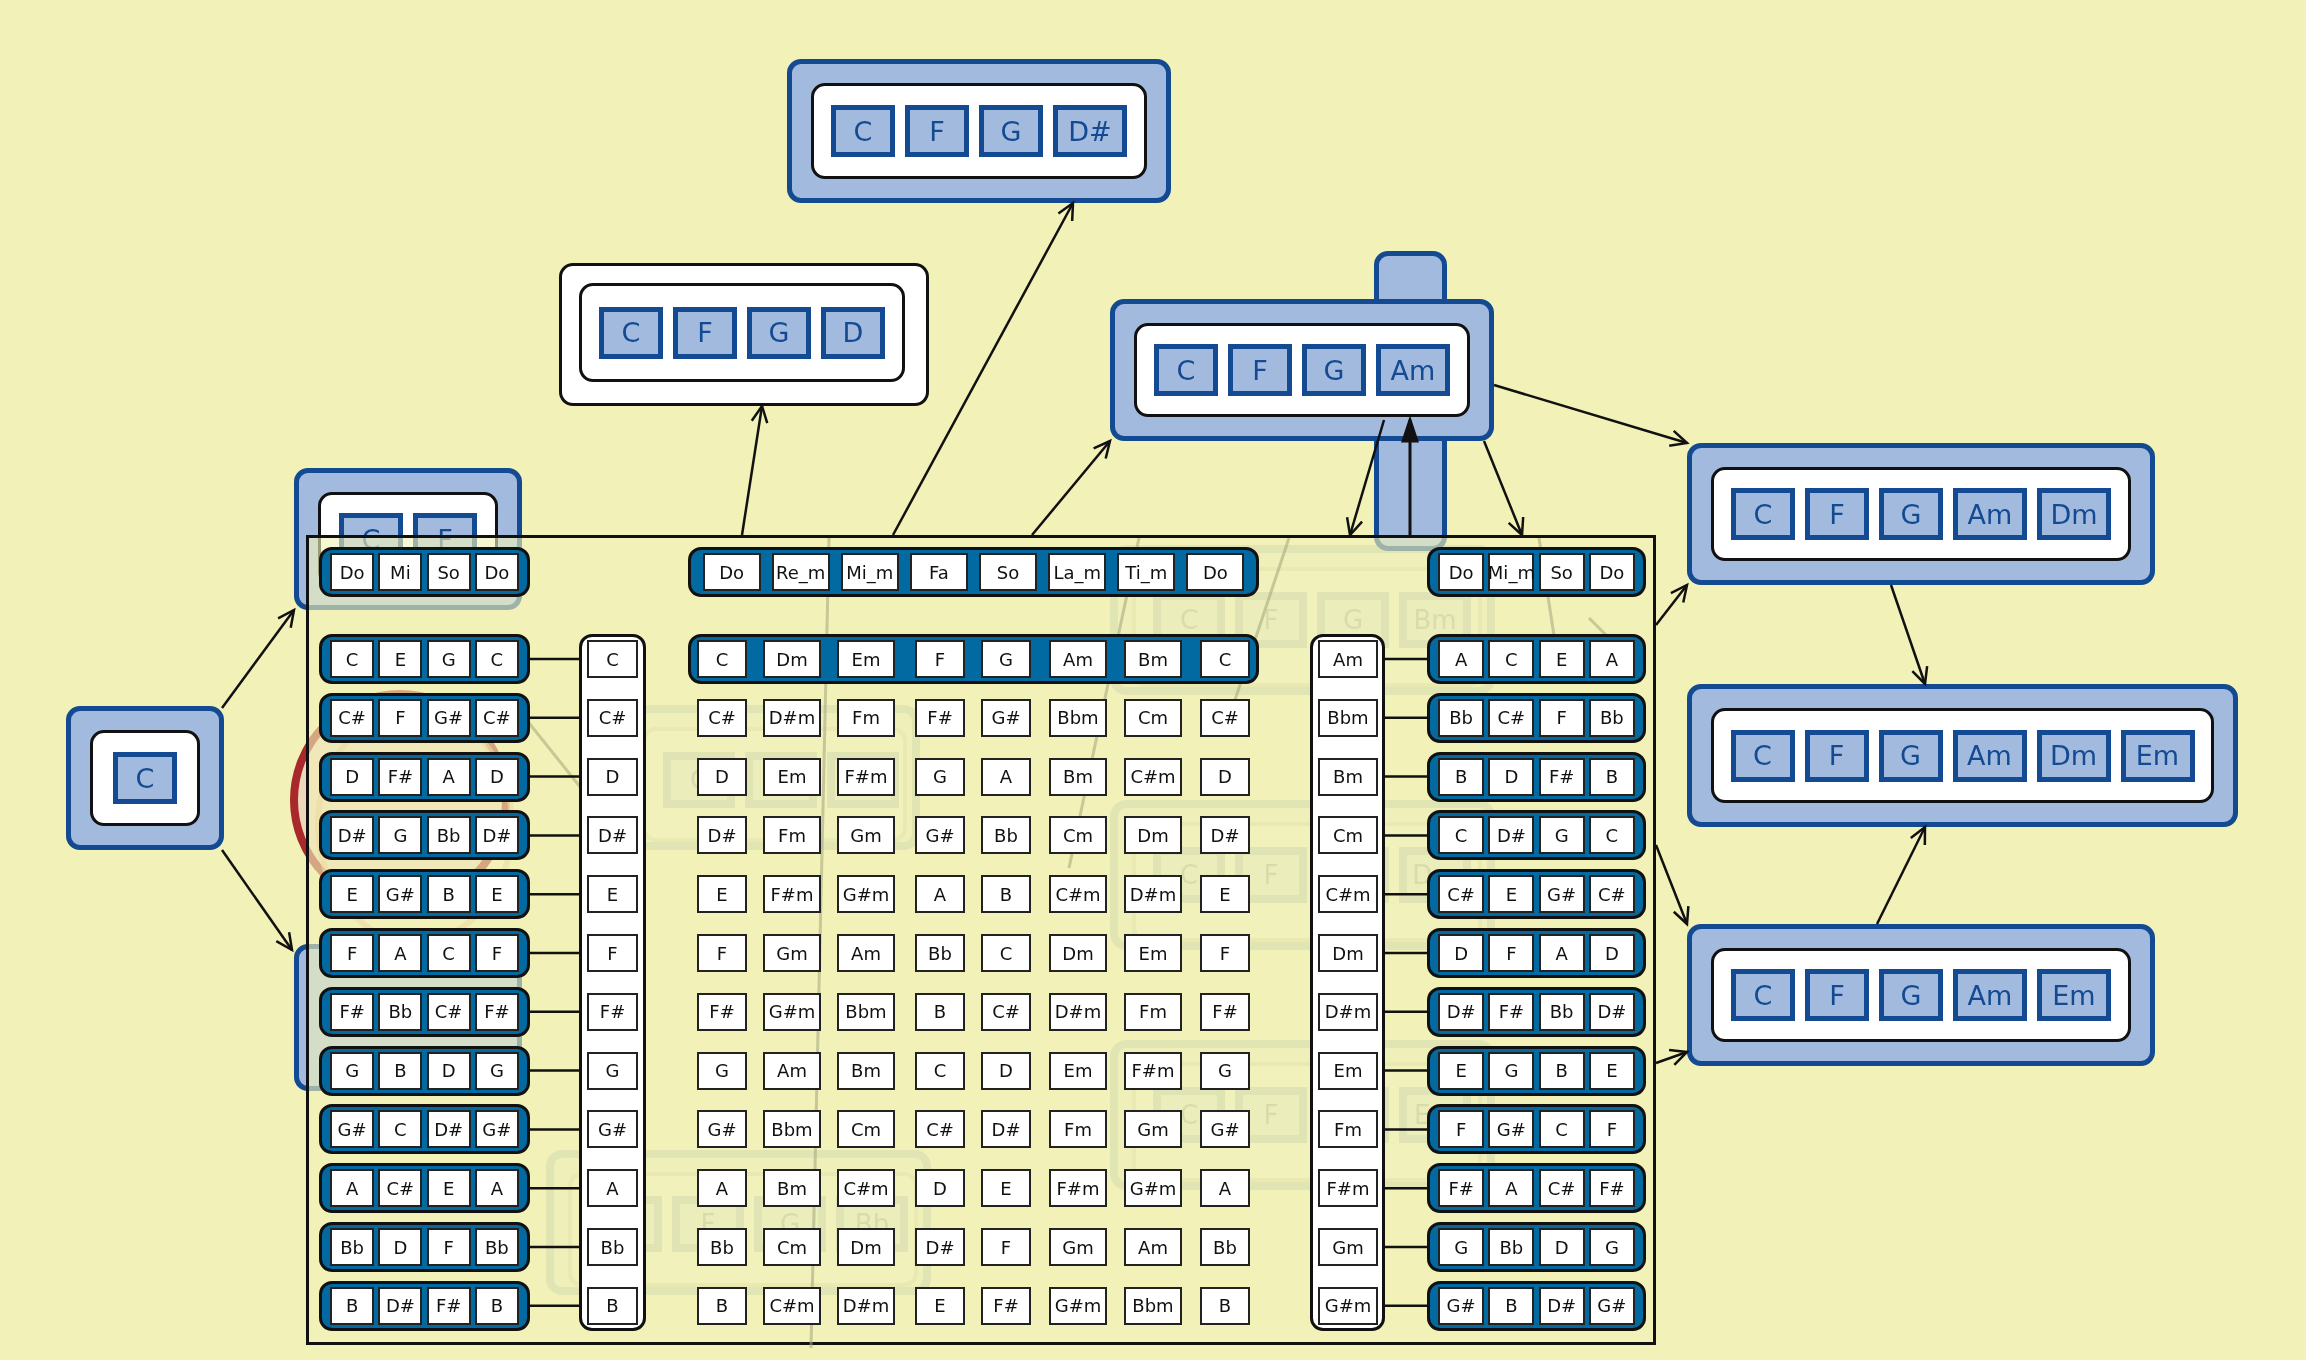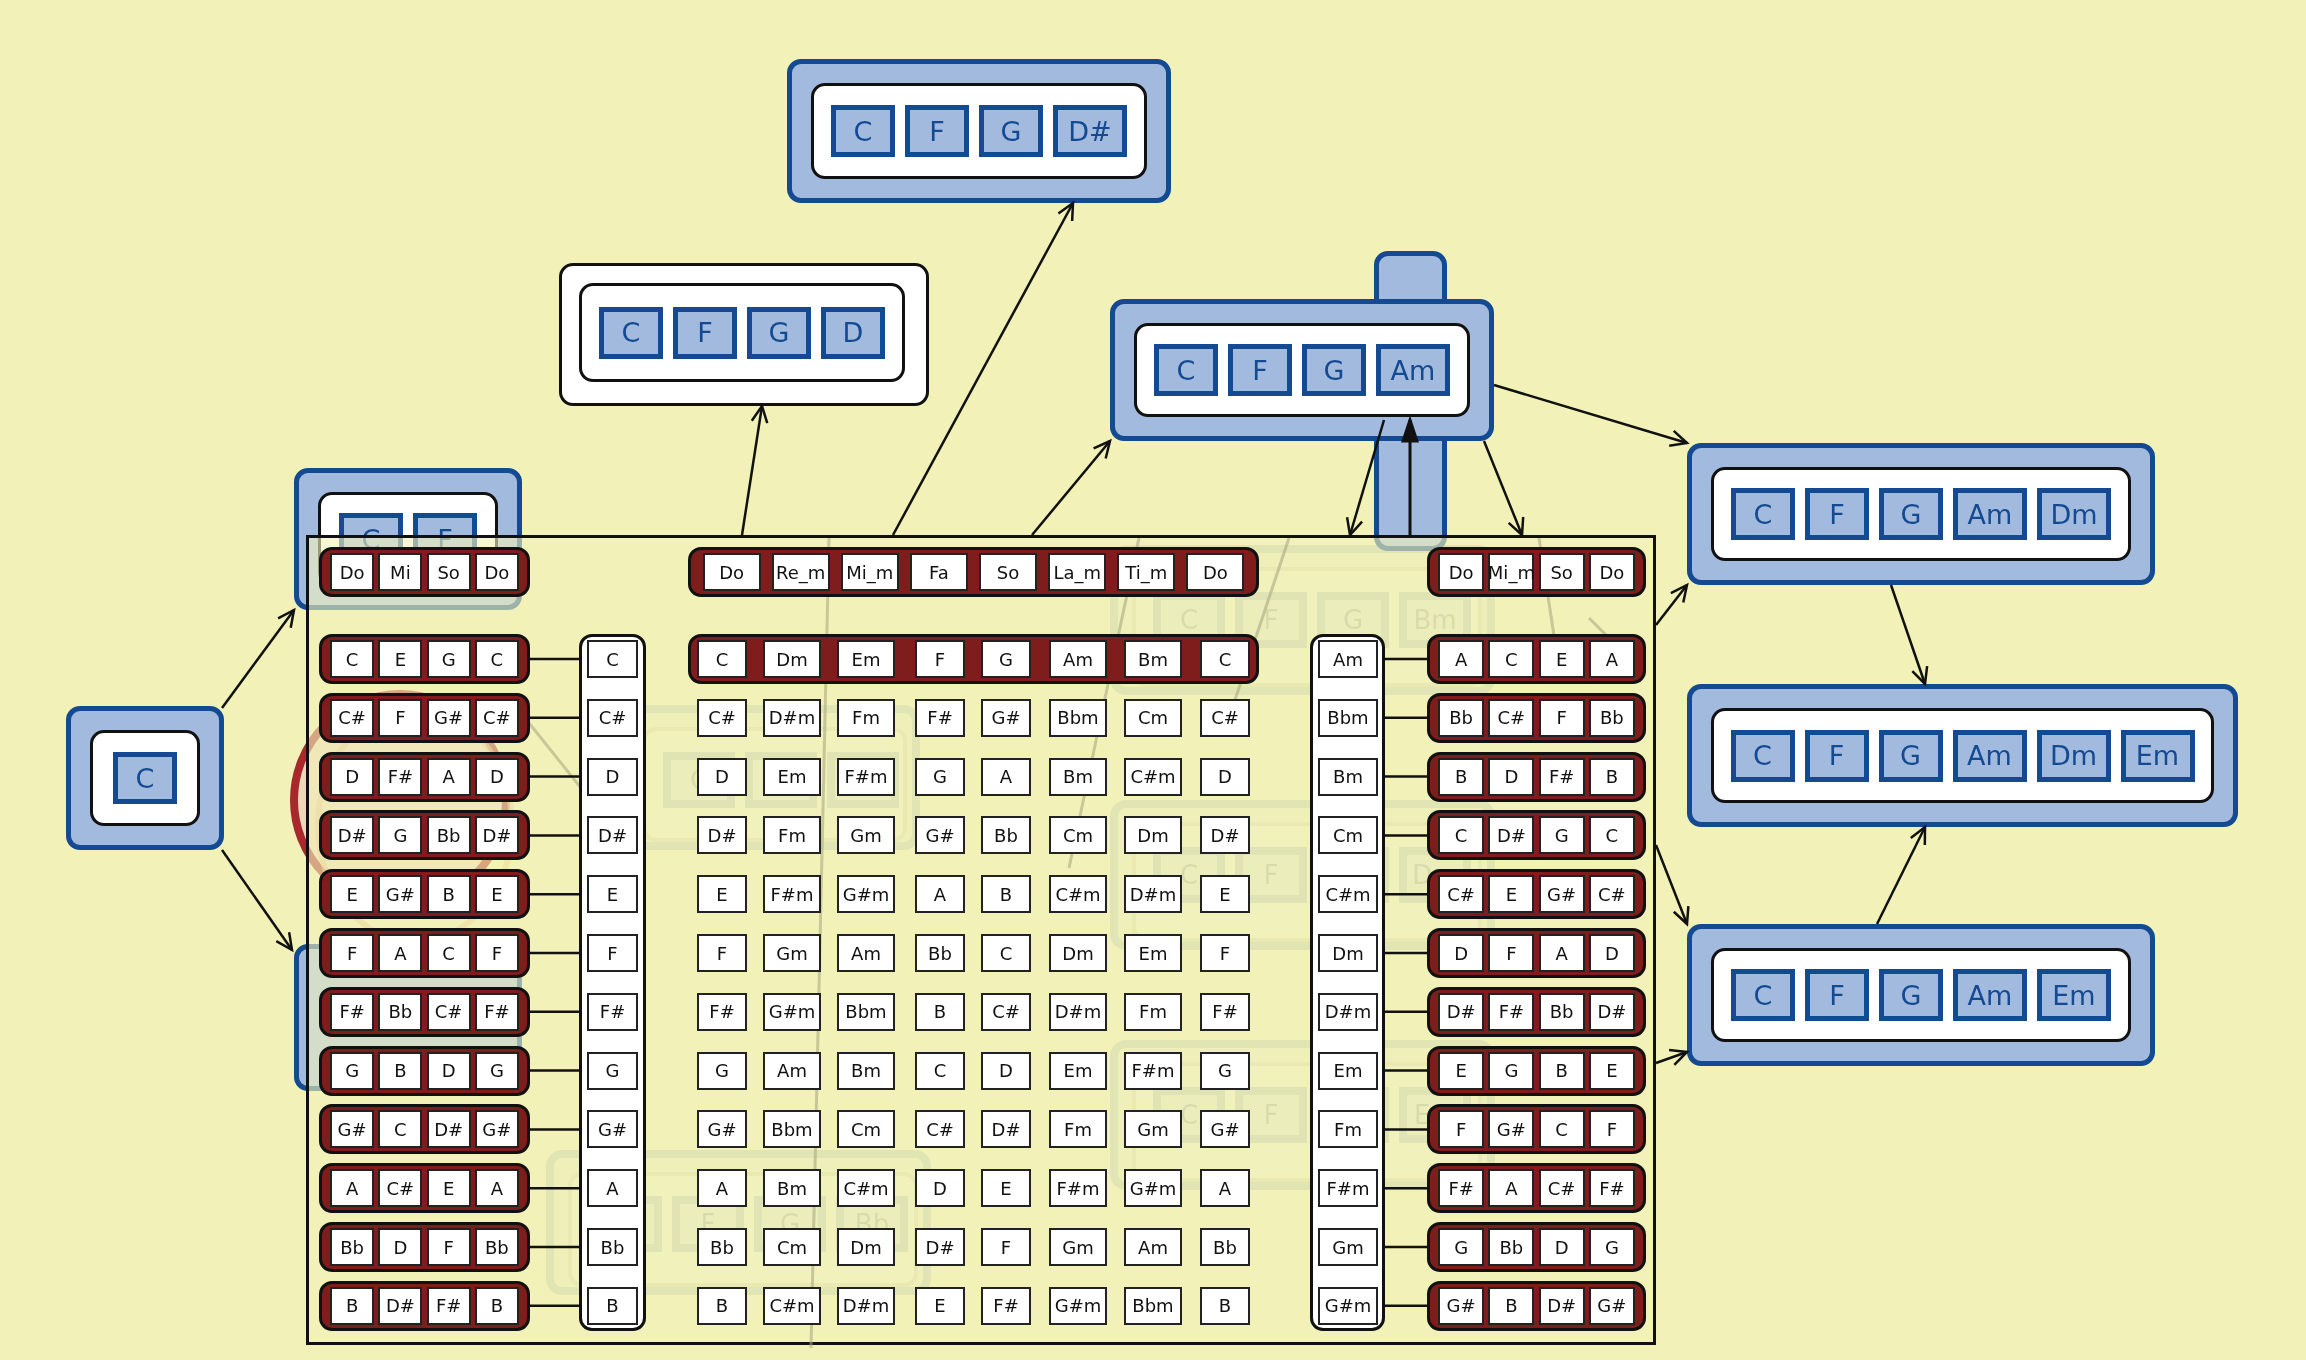--- a/index.html
+++ b/index.html
@@ -10,21 +10,21 @@
   .node-outer.plain { border:3px solid #111; background:#fff; }
   .node-inner { position:absolute; box-sizing:border-box; border:3px solid #111; border-radius:14px; background:#fff; display:flex; align-items:center; justify-content:center; gap:10px; }
   .chord { box-sizing:border-box; border:5px solid #134a91; background:#a3badf; color:#134a91; width:64px; height:52px; display:flex; align-items:center; justify-content:center; font-size:27px; }
   .chord.wide { width:74px; }
   
   .ghost { position:absolute; box-sizing:border-box; border:8px solid rgba(170,185,165,0.55); border-radius:16px; background:rgba(210,220,190,0.35); }
   .ghost-inner { position:absolute; box-sizing:border-box; border:4px solid rgba(200,195,140,0.5); border-radius:14px; background:rgba(245,245,200,0.5); display:flex; gap:12px; align-items:center; padding-left:18px; }
   .ghost-chord { box-sizing:border-box; border:8px solid rgba(170,185,165,0.55); background:rgba(205,215,185,0.45); color:rgba(170,180,150,0.9); width:72px; height:56px; display:flex; align-items:center; justify-content:center; font-size:26px; }
   
   .overlay { position:absolute; left:306px; top:535px; width:1350px; height:810px; border:3px solid #111; background:rgba(242,242,184,0.62); box-sizing:border-box; }
-  .group { position:absolute; box-sizing:border-box; border:3px solid #111; border-radius:13px; background:#7f1d1d; display:flex; align-items:center; justify-content:space-around; padding:16px 6px; }
+  .group { position:absolute; box-sizing:border-box; border:3px solid #111; border-radius:13px; background:#0369a1; display:flex; align-items:center; justify-content:space-around; padding:16px 6px; }
   .cell { box-sizing:border-box; border:2.5px solid #222; background:#fff; height:38px; display:flex; align-items:center; justify-content:center; font-size:18px; color:#111; }
   .col { position:absolute; box-sizing:border-box; border:3px solid #111; border-radius:13px; background:#fff; }
   .grid-cell { position:absolute; box-sizing:border-box; border:2.5px solid #222; background:#fff; height:38px; display:flex; align-items:center; justify-content:center; font-size:18px; color:#111; }
   svg.lines { position:absolute; left:0; top:0; pointer-events:none; }
 </style>
 </head>
 <body>
 
 <div class="ghost" style="left:1110px;top:545px;width:385px;height:150px;">
   <div class="ghost-inner" style="left:14px;top:14px;width:350px;height:120px;"></div>

